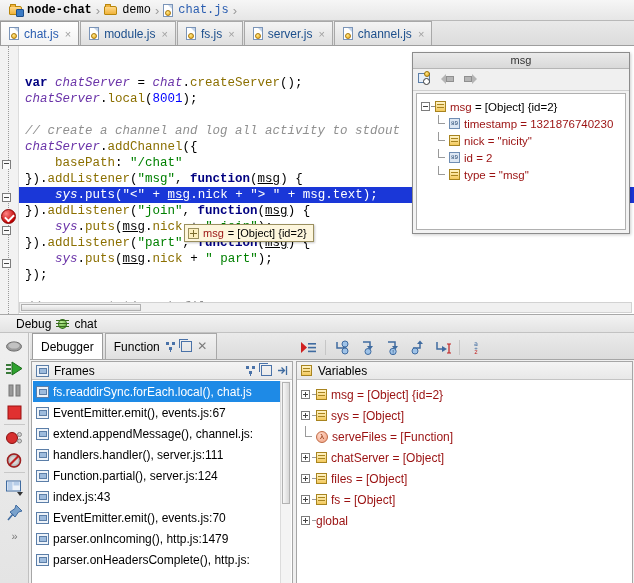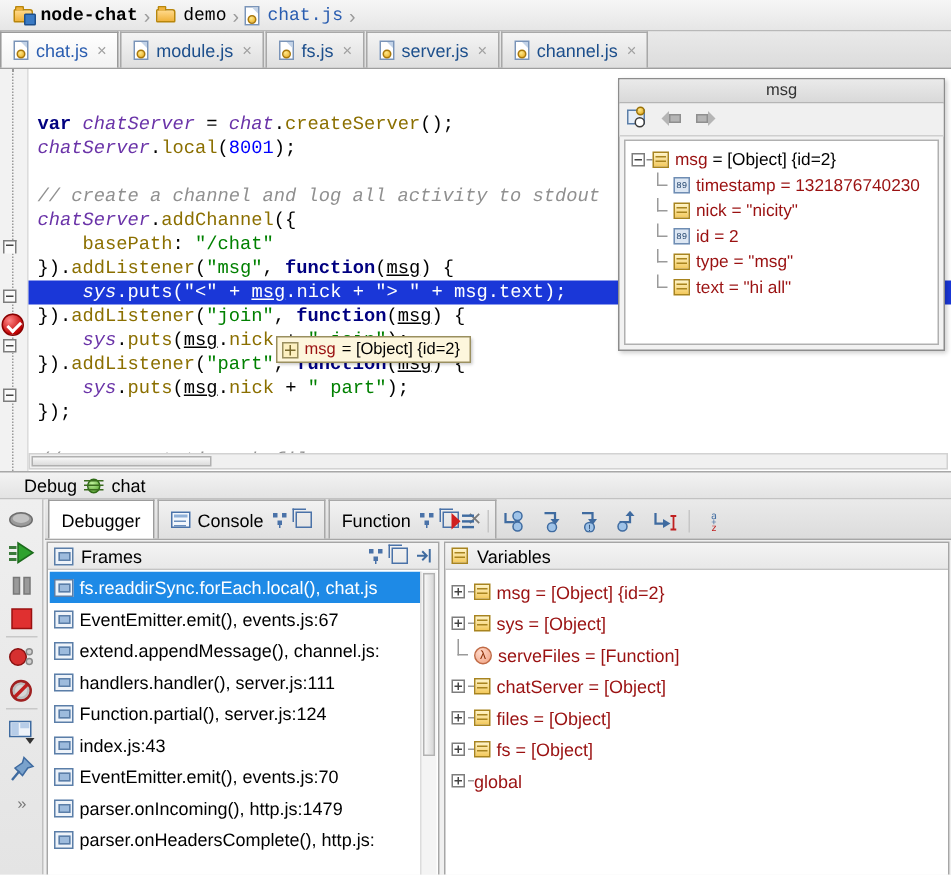--- a/index.html
+++ b/index.html
@@ -469,32 +469,20 @@
               <i></i>
               <b></b>
             </span>
           </span>
         <span class="ico-obj"></span>
         <span class="tname">type</span>
         <span>&nbsp;</span>
         <span class="tval">= "msg"</span>
       </div>
 
-      <div class="trow mind1">
-        <span class="tw">
-            <span class="elbow last">
-              <i></i>
-              <b></b>
-            </span>
-          </span>
-        <span class="ico-obj"></span>
-        <span class="tname">text</span>
-        <span>&nbsp;</span>
-        <span class="tval">= "hi all"</span>
-      </div>
 
     </div>
   </div>
 
   <div class="dwin">
 
     <div class="dwin-head">
       <span>Debug</span>
       <span class="bugicon">
           <i></i>
@@ -559,26 +547,20 @@
             <path d="M11 2 L17 8 L13.5 9 L10 14 L5 9 L10 5.5 Z" fill="#7aa2cc" stroke="#3f6ba0"></path>
             <line x1="8" y1="11" x2="3" y2="17" stroke="#3f6ba0" stroke-width="1.6"></line>
           </svg>
       </div>
       <div class="rbtn" style="top:194px;color:#777;font-size:11px;text-align:center;line-height:19px;">»</div>
     </div>
 
     <div class="dtabs">
       <div class="dtab active">
         <span>Debugger</span>
-      </div>
-      <div class="dtab">
-        <span class="ico-console"></span>
-        <span>Console</span>
-        <span class="micro pin"></span>
-        <span class="micro win"></span>
       </div>
       <div class="dtab">
         <span>Function</span>
         <span class="micro pin"></span>
         <span class="micro win"></span>
         <span class="micro close">✕</span>
       </div>
     </div>
 
     <div class="runbar">

